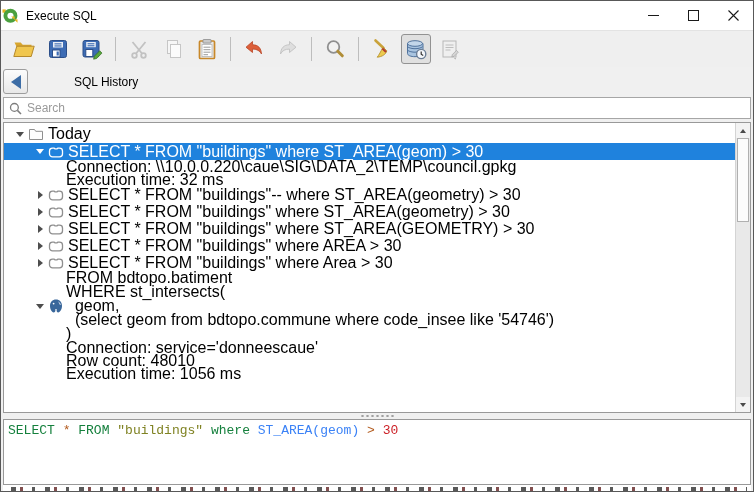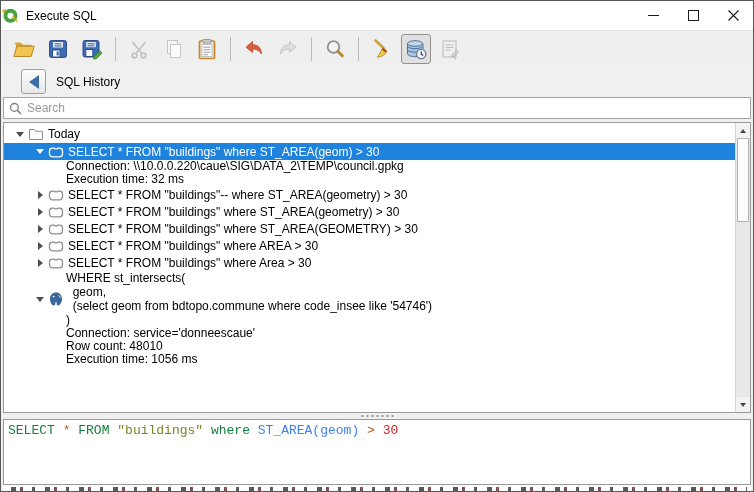--- a/index.html
+++ b/index.html
@@ -19,36 +19,36 @@
 
   
   .toolbar { height:36px; flex:0 0 36px; background:#efefef; display:flex; align-items:center; padding-left:6px; }
   .tb-btn { width:30px; height:30px; border:1px solid transparent; background:transparent; border-radius:3px; display:flex; align-items:center; justify-content:center; margin:0 2px; cursor:pointer; }
   .tb-btn svg { width:24px; height:24px; }
   .tb-btn.pressed { background:#e0e0e0; border:1px solid #929292; }
   .tb-btn.disabled { cursor:default; }
   .tb-sep { width:1px; height:24px; background:#bdbdbd; margin:0 6px; }
 
   
-  .history-header { height:29px; flex:0 0 29px; display:flex; align-items:center; padding-left:20px; background:#f0f0f0; }
+  .history-header { height:29px; flex:0 0 29px; display:flex; align-items:center; padding-left:2px; background:#f0f0f0;gap:36px; }
   .back-btn { width:25px; height:25px; background:linear-gradient(#fcfcfc,#e8e8e8); border:1px solid #9d9d9d; border-radius:3px; display:flex; align-items:center; justify-content:center; cursor:pointer; }
   .back-tri { width:0; height:0; border-top:7px solid transparent; border-bottom:7px solid transparent; border-right:10px solid #3d6da6; }
   .history-label { font-size:12px; margin-left:10px; color:#000; }
 
   
   .search-row { height:26px; flex:0 0 26px; padding:1px 2px 3px 2px; }
   .search-box { height:22px; background:#fff; border:1px solid #a6a6a6; display:flex; align-items:center; padding-left:5px; }
   .search-icon { display:inline-flex; width:13px; height:13px; margin-right:5px; }
   .search-icon svg { width:13px; height:13px; }
   .search-box input { border:none; outline:none; flex:1; font-size:12px; font-family:"Liberation Sans",sans-serif; color:#333; background:transparent; }
   .search-box input::placeholder { color:#9a9a9a; }
 
   
   .tree { flex:0 0 291px; height:291px; margin:0 2px; background:#fff; border:1px solid #999; position:relative; overflow:hidden; }
-  .tree-content { position:absolute; left:0; top:2px; right:15px; font-size:12px; color:#000; }
+  .tree-content { position:absolute; left:0; top:2px; right:15px; font-size:16px; color:#000; }
   .t-row { display:flex; align-items:center; height:17px; padding-left:28px; cursor:default; white-space:nowrap; }
   .t-row.root { padding-left:8px; height:18px; }
   .t-row.sel { background:#1f82dd; color:#fff; }
   .t-multi { display:flex; align-items:center; padding-left:28px; }
   .t-lines { white-space:pre; line-height:14px; }
   .t-lines div { height:14px; }
   .t-detail { height:13px; line-height:13px; padding-left:62px; white-space:nowrap; }
   .tw-arrow { flex:0 0 16px; width:16px; display:flex; align-items:center; justify-content:center; }
   .tri-down { width:0; height:0; border-left:4px solid transparent; border-right:4px solid transparent; border-top:5px solid #4d4d4d; }
   .tri-right { width:0; height:0; border-top:4px solid transparent; border-bottom:4px solid transparent; border-left:5px solid #4d4d4d; }
@@ -343,21 +343,21 @@
           <span class="tw-arrow">
             <span class="tri-down"></span>
           </span>
           <span class="t-icon">
             <svg viewBox="0 0 16 16">
               <path d="M8 1.6c3.6 0 6 2.6 6 6.2 0 3.2-1.7 6.6-3.8 6.6-1.2 0-1.6-.7-1.6-1.8V11H7.4v1.6c0 1.1-.5 1.8-1.7 1.8C3.6 14.4 2 11 2 7.8 2 4.2 4.4 1.6 8 1.6z" fill="#39679b"></path>
               <circle cx="5.6" cy="5.6" r=".9" fill="#fff"></circle>
               <path d="M10.6 4.2c1 .5 1.6 1.4 1.7 2.6" stroke="#fff" stroke-width=".9" fill="none"></path>
             </svg>
           </span>
-          <div class="t-lines"><div>WHERE st_intersects(</div><div>  geom,</div><div>  (select geom from bdtopo.commune where code_insee like '54746')</div><div>)</div></div>
+          <div class="t-lines"><div>FROM bdtopo.batiment</div><div>WHERE st_intersects(</div><div>  geom,</div><div>  (select geom from bdtopo.commune where code_insee like '54746')</div><div>)</div></div>
         </div>
         <div class="t-detail">Connection: service='donneescaue'</div>
         <div class="t-detail">Row count: 48010</div>
         <div class="t-detail">Execution time: 1056 ms</div>
       </div>
     <div class="vscroll">
       <div class="sb-btn up">
           <span class="sb-tri-up"></span>
         </div>
       <div class="sb-thumb"></div>

